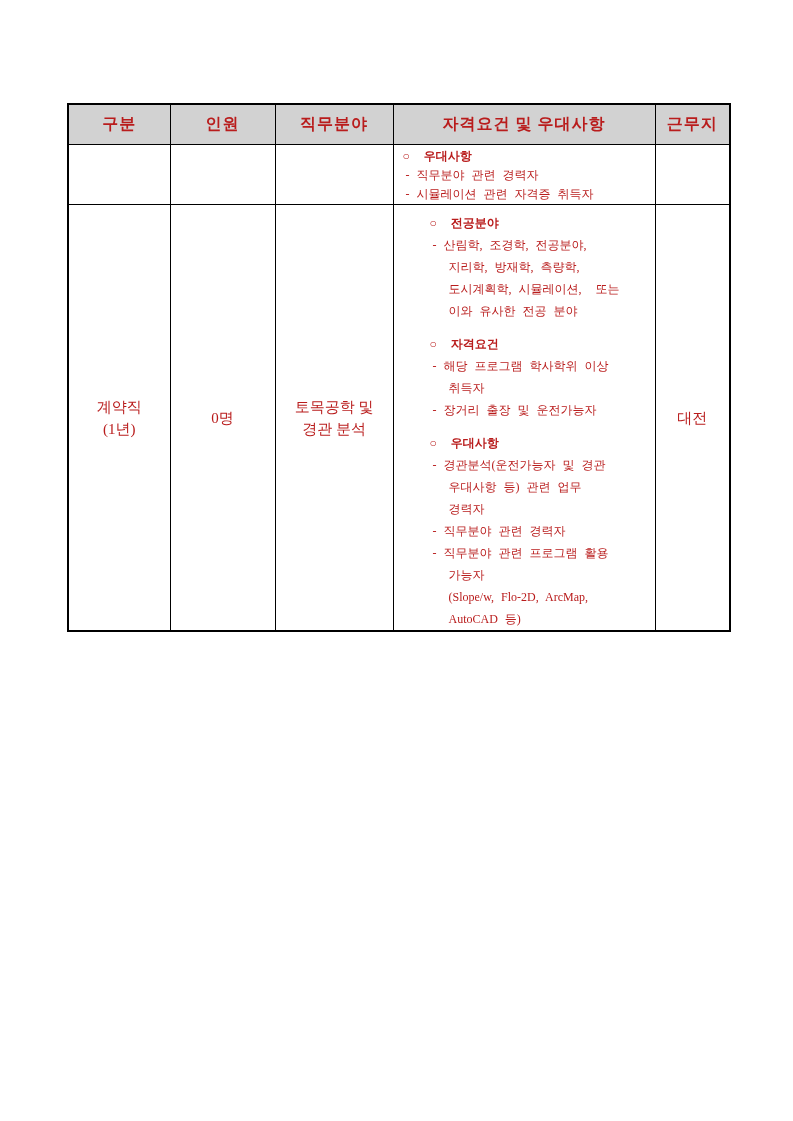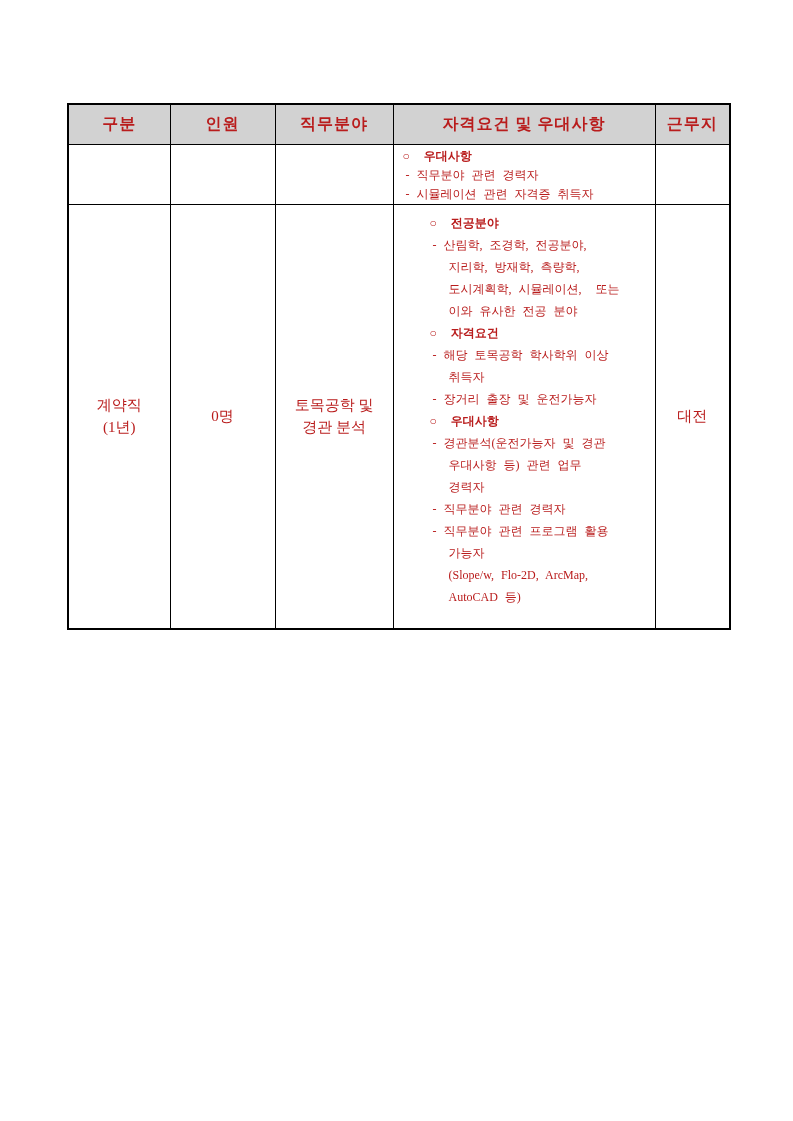--- a/index.html
+++ b/index.html
@@ -52,21 +52,21 @@
     word-spacing: 4px;
     padding-right: 2px;
   }
   tr.r1 td.qual { padding-top: 2px; }
   tr.r2 td.qual { padding-top: 7px; padding-left: 27px; }
   .ql { white-space: pre; line-height: 22px; }
   tr.r1 .ql { line-height: 19px; }
   .qh { font-weight: bold; padding-left: 9px; }  
   .qi { padding-left: 12px; }                    
   .qc { padding-left: 28px; }                    
-  .qg { }                      
+  .qg { margin-top: 11px; }                      
 </style>
 </head>
 <body>
 
 <div class="page">
   <table class="doc">
     <colgroup>
       <col style="width:102px">
       <col style="width:105px">
       <col style="width:118px">
@@ -104,21 +104,21 @@
           <div>토목공학 및</div>
           <div>경관 분석</div>
         </td>
         <td class="qual">
           <div class="ql qh">○  전공분야</div>
           <div class="ql qi">- 산림학, 조경학, 전공분야,</div>
           <div class="ql qc">지리학, 방재학, 측량학,</div>
           <div class="ql qc">도시계획학, 시뮬레이션,  또는</div>
           <div class="ql qc">이와 유사한 전공 분야</div>
           <div class="ql qh qg">○  자격요건</div>
-          <div class="ql qi">- 해당 토목공학 학사학위 이상</div>
+          <div class="ql qi">- 해당 프로그램 학사학위 이상</div>
           <div class="ql qc">취득자</div>
           <div class="ql qi">- 장거리 출장 및 운전가능자</div>
           <div class="ql qh qg">○  우대사항</div>
           <div class="ql qi">- 경관분석(운전가능자 및 경관</div>
           <div class="ql qc">우대사항 등) 관련 업무</div>
           <div class="ql qc">경력자</div>
           <div class="ql qi">- 직무분야 관련 경력자</div>
           <div class="ql qi">- 직무분야 관련 프로그램 활용</div>
           <div class="ql qc">가능자</div>
           <div class="ql qc">(Slope/w, Flo-2D, ArcMap,</div>

